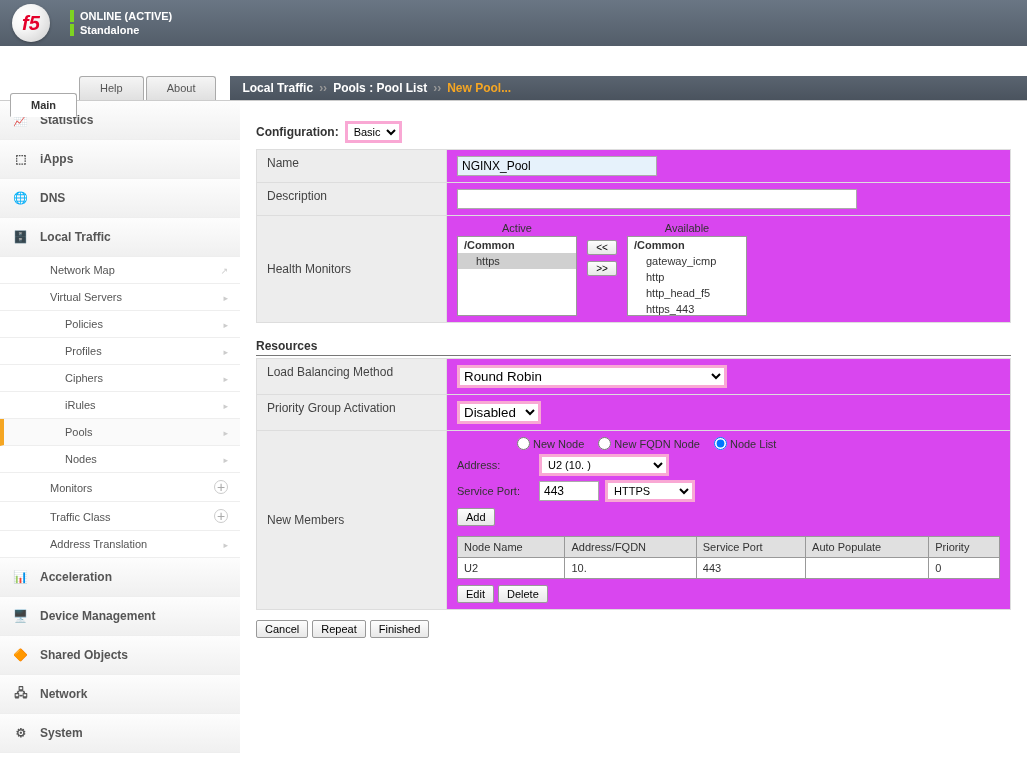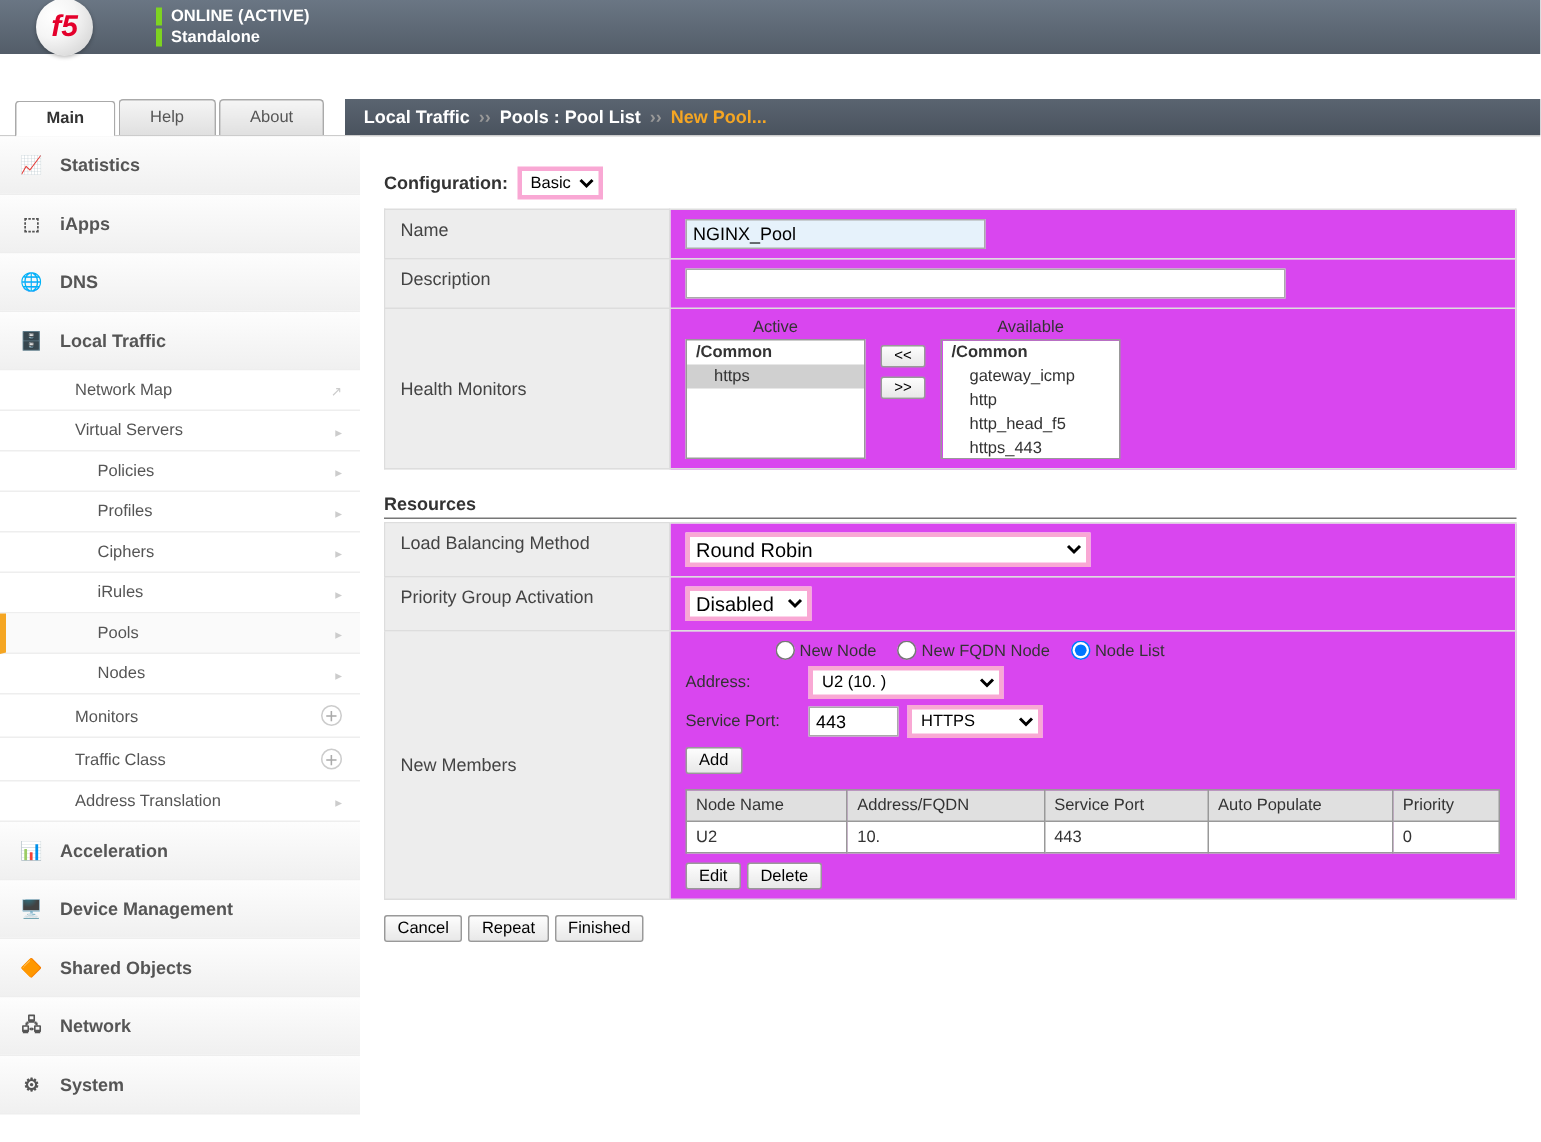--- a/index.html
+++ b/index.html
@@ -1,26 +1,26 @@
 <!DOCTYPE html>
 <html><head>
 <meta charset="utf-8">
 <style>
 * { box-sizing: border-box; margin: 0; padding: 0; }
 body { font-family: Arial, Helvetica, sans-serif; font-size: 12px; color: #333; background: #fff; width: 1027px; }
-.header { background: linear-gradient(#6a7684, #535d69); height: 36px; display: flex; align-items: center; padding: 0 24px; gap: 22px; }
+.header { background: linear-gradient(#6a7684, #535d69); height: 46px; display: flex; align-items: center; padding: 0 12px; }
 .logo { width: 38px; height: 38px; background: radial-gradient(circle at 30% 30%, #fff 0%, #f5f5f5 40%, #ccc 100%); border-radius: 50%; display: flex; align-items: center; justify-content: center; margin-right: 20px; box-shadow: 0 1px 3px rgba(0,0,0,0.3); }
 .logo span { color: #e4002b; font-weight: bold; font-size: 20px; font-style: italic; }
 .status-block { display: flex; flex-direction: column; gap: 2px; }
 .status-line { display: flex; align-items: center; gap: 6px; color: #fff; font-size: 11px; font-weight: bold; }
 .status-dot { width: 4px; height: 12px; background: #7ed321; }
 .tabs-row { display: flex; background: #fff; border-bottom: 1px solid #ccc; margin-top: 30px;}
 .tabs { display: flex; margin-left: 10px; }
 .tab { padding: 5px 20px; border: 1px solid #aaa; border-bottom: none; background: linear-gradient(#f5f5f5, #e0e0e0); color: #555; font-size: 11px; cursor: pointer; margin-right: 2px; border-radius: 3px 3px 0 0; }
-.tab.active { background: #fff; font-weight: bold; color: #333; border-bottom: 1px solid #fff; position: relative; top: 1px; }
+.tab.active { background: #fff; font-weight: bold; color: #333; border-bottom: 1px solid #fff; position: relative; top: 17px; }
 .breadcrumb { flex: 1; background: linear-gradient(#5a6470, #4a535e); color: #fff; padding: 5px 12px; font-size: 12px; font-weight: bold; margin-left: 12px; display: flex; align-items: center; gap: 6px; }
 .breadcrumb .sep { color: #999; }
 .breadcrumb .current { color: #f5a623; text-align: center; }
 .layout { display: flex; }
 .sidebar { width: 240px; background: #fff; min-height: 680px; }
 .nav-item { display: flex; align-items: center; gap: 10px; padding: 10px 12px; border-bottom: 1px solid #eee; background: linear-gradient(#fdfdfd, #f0f0f0); cursor: pointer; font-weight: bold; color: #555; font-size: 12px; }
 .nav-icon { width: 18px; height: 18px; display: flex; align-items: center; justify-content: center; }
 .subnav { background: #fff; }
 .sub-item { padding: 7px 12px 7px 50px; border-bottom: 1px solid #eee; color: #555; font-size: 11px; cursor: pointer; display: flex; align-items: flex-end; justify-content: space-between; }
 .sub-item .arrow { color: #ccc; font-size: 9px; }

